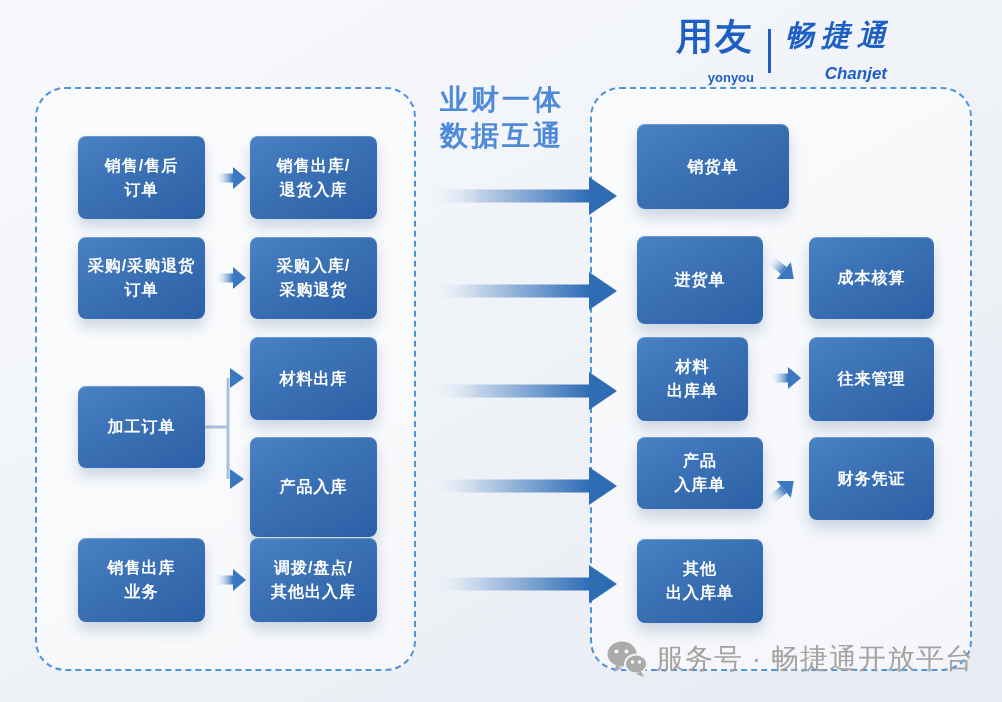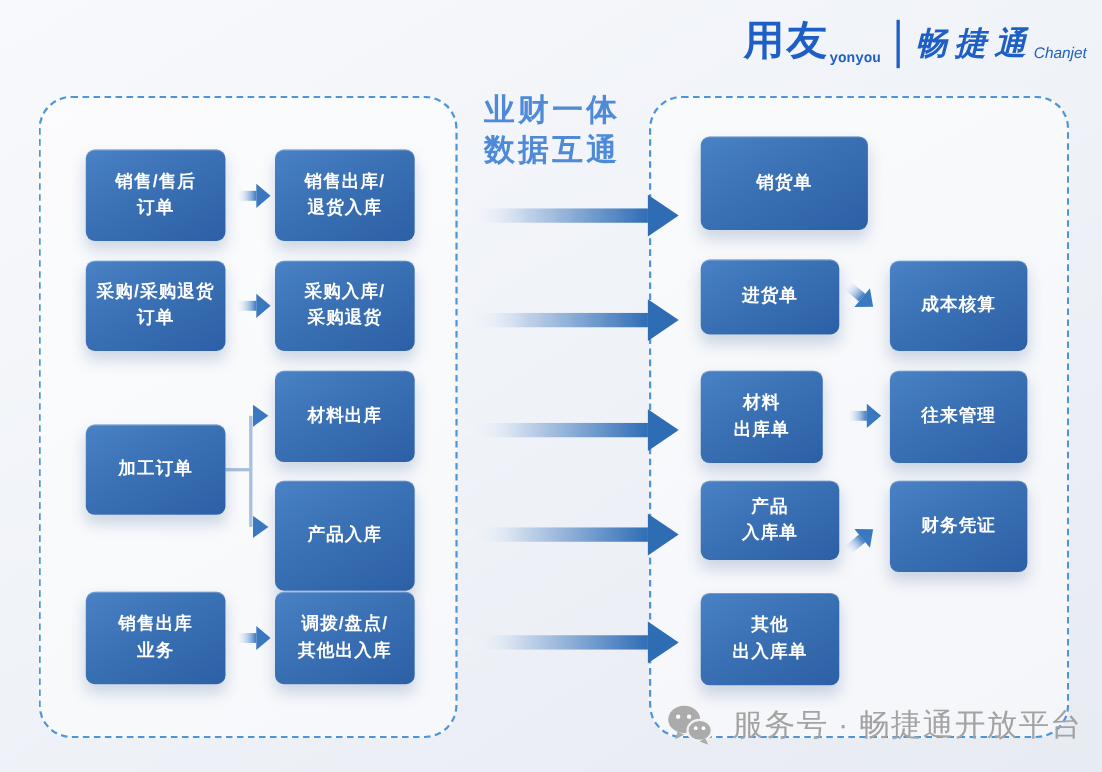--- a/index.html
+++ b/index.html
@@ -6,46 +6,46 @@
   .canvas{
     position:relative;width:1002px;height:702px;overflow:hidden;
     background:linear-gradient(150deg,#f8f9fc 0%,#f0f3f8 45%,#e7ebf2 100%);
     font-family:"Liberation Sans","DejaVu Sans",sans-serif;
   }
   
   .logo-left{position:absolute;left:146px;top:18px;display:flex;align-items:center;gap:10px;}
   .logo-left .mark{width:46px;height:46px;}
   .logo-left .word{font-size:35px;font-weight:bold;color:#2b6fce;letter-spacing:4px;}
   .logo-right{position:absolute;left:676px;top:18px;display:flex;align-items:center;gap:14px;}
-  .yy-col{display:flex;flex-direction:row;align-items:center;line-height:1;font-family:Liberation Mono, monospace;}
+  .yy-col{display:flex;flex-direction:column;align-items:center;line-height:1;}
   .yy-cn{font-size:37px;font-weight:900;color:#1d5fc4;letter-spacing:2px;}
   .yy-en{font-size:13px;font-weight:bold;color:#1d5fc4;margin-top:16px;align-self:flex-end;}
   .logo-divider{width:3px;height:44px;background:#1d5fc4;}
-  .cj-col{display:flex;flex-direction:row;align-items:center;line-height:1;}
+  .cj-col{display:flex;flex-direction:column;align-items:center;line-height:1;}
   .cj-cn{font-size:29px;font-weight:900;font-style:italic;color:#1d5fc4;letter-spacing:7px;}
-  .cj-en{font-size:14px;font-weight:normal;font-style:italic;color:#1d5fc4;margin-top:15px;align-self:flex-end;margin-right:6px;}
+  .cj-en{font-size:17px;font-weight:bold;font-style:italic;color:#1d5fc4;margin-top:15px;align-self:flex-end;margin-right:6px;}
   
   .heading{position:absolute;left:436px;top:82px;width:132px;text-align:center;
     color:#4e8ad8;font-size:28px;font-weight:bold;letter-spacing:3px;line-height:1.3;}
   
   .panel{position:absolute;border:2px dashed #4d94d8;border-radius:30px;background:rgba(255,255,255,0.55);}
   .panel-left{left:35px;top:87px;width:377px;height:580px;}
   .panel-right{left:590px;top:87px;width:378px;height:580px;}
   
   .node{
     position:absolute;box-sizing:border-box;display:flex;align-items:center;justify-content:center;
     text-align:center;white-space:pre-line;color:#ffffff;font-size:16px;font-weight:bold;
     line-height:1.5;letter-spacing:1px;border-radius:8px;
     background:linear-gradient(150deg,#4a82c6 0%,#3a70b4 45%,#2c60a6 100%);
     box-shadow:0 8px 14px rgba(45,80,140,0.22), inset 0 1px 0 rgba(255,255,255,0.22);
   }
   
   .arrows{position:absolute;left:0;top:0;pointer-events:none;}
   
-  .watermark{position:absolute;left:606px;top:640px;display:flex;align-items:center;gap:18px;z-index:5;}
+  .watermark{position:absolute;left:606px;top:640px;display:flex;align-items:center;gap:8px;z-index:5;}
   .watermark .wm-text{color:#a3a3a3;font-size:28px;letter-spacing:1px;white-space:nowrap;}
 </style>
 </head>
 <body>
 
 <div class="canvas">
 
 
   <div class="logo-right">
     <div class="yy-col">
@@ -127,21 +127,21 @@
 采购退货</div>
   <div class="node" style="left:78px;top:386px;width:127px;height:82px">加工订单</div>
   <div class="node" style="left:250px;top:337px;width:127px;height:83px">材料出库</div>
   <div class="node" style="left:250px;top:437px;width:127px;height:100px">产品入库</div>
   <div class="node" style="left:78px;top:538px;width:127px;height:84px">销售出库
 业务</div>
   <div class="node" style="left:250px;top:538px;width:127px;height:84px">调拨/盘点/
 其他出入库</div>
 
   <div class="node" style="left:637px;top:124px;width:152px;height:85px">销货单</div>
-  <div class="node" style="left:637px;top:236px;width:126px;height:68px">进货单</div>
+  <div class="node" style="left:637px;top:236px;width:126px;height:88px">进货单</div>
   <div class="node" style="left:637px;top:337px;width:111px;height:84px">材料
 出库单</div>
   <div class="node" style="left:637px;top:437px;width:126px;height:72px">产品
 入库单</div>
   <div class="node" style="left:637px;top:539px;width:126px;height:84px">其他
 出入库单</div>
   <div class="node" style="left:809px;top:237px;width:125px;height:82px">成本核算</div>
   <div class="node" style="left:809px;top:337px;width:125px;height:84px">往来管理</div>
   <div class="node" style="left:809px;top:437px;width:125px;height:83px">财务凭证</div>
 

